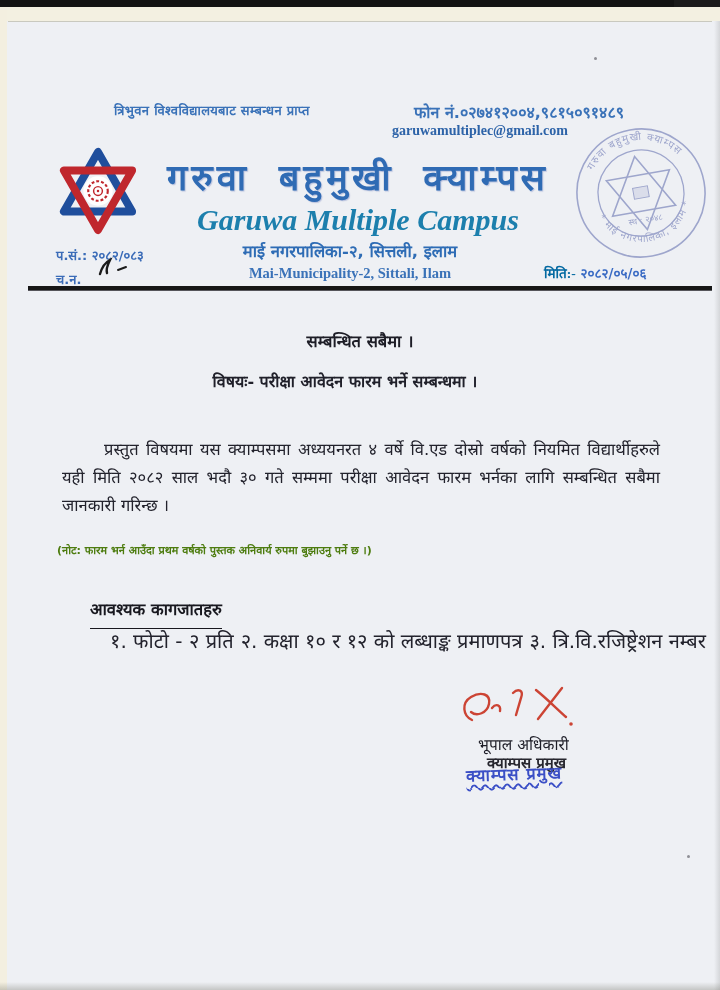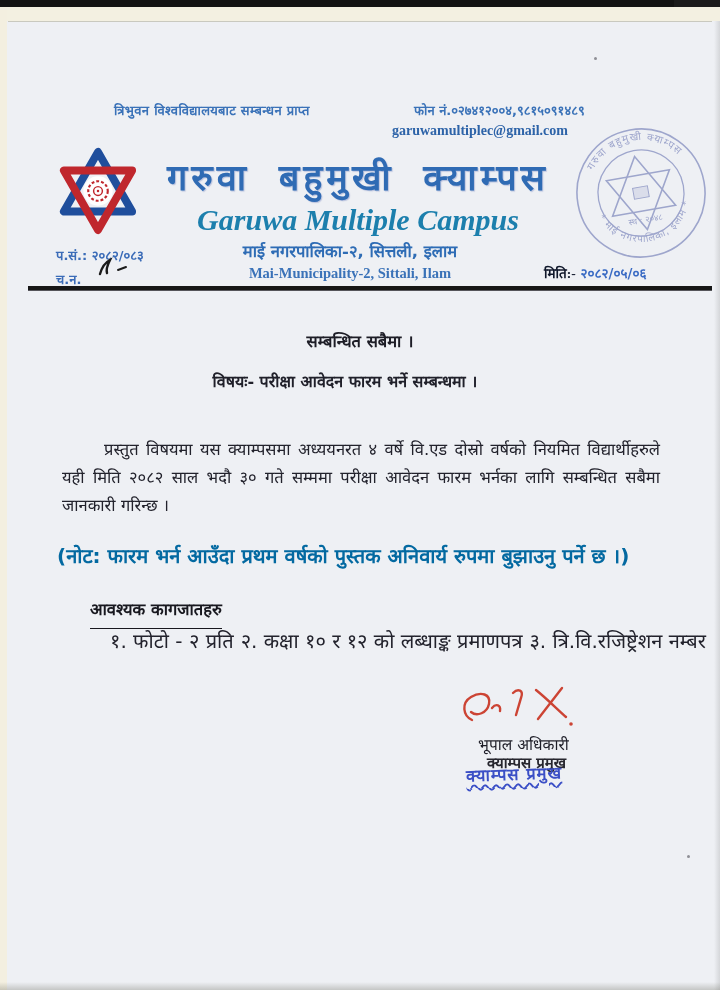--- a/index.html
+++ b/index.html
@@ -14,48 +14,48 @@
   .band-cream{position:absolute;top:7px;left:0;right:0;height:14px;background:#f3f0e1;}
   .line-grey{position:absolute;top:21px;left:8px;right:8px;height:1px;background:#c9c9bf;}
   .edge-left{position:absolute;top:7px;left:0;width:7px;bottom:0;background:#f3efe0;}
   .edge-right{position:absolute;top:21px;right:0;width:6px;bottom:0;background:linear-gradient(to left,rgba(110,110,110,.20),rgba(110,110,110,0));}
   .edge-bottom{position:absolute;left:0;right:0;bottom:0;height:8px;background:linear-gradient(to bottom,rgba(120,120,110,0),rgba(120,120,110,.35));}
   .speck{position:absolute;width:3px;height:3px;border-radius:50%;background:#8f8f96;}
 
   
   .aff-np{position:absolute;left:114px;top:101px;font-size:13px;font-weight:600;color:#3a72b8;letter-spacing:.3px;}
   .aff-en{position:absolute;left:102px;top:123px;font-size:14px;font-weight:700;color:#2d63a8;font-family:"Liberation Serif","DejaVu Serif",serif;}
-  .phone{position:absolute;left:414px;top:101px;font-size:13px;font-weight:600;color:#3a72b8;}
+  .phone{position:absolute;left:414px;top:101px;font-size:16px;font-weight:600;color:#3a72b8;}
   .email{position:absolute;left:392px;top:123px;font-size:14px;font-weight:700;color:#2d63a8;font-family:"Liberation Serif","DejaVu Serif",serif;}
 
   .logo{position:absolute;left:57px;top:147px;width:82px;height:88px;}
   .campus-np{position:absolute;left:146px;top:152px;width:424px;text-align:center;
     font-size:36px;font-weight:700;color:#2f6bb4;letter-spacing:4px;word-spacing:12px;
     text-shadow:1px 1px 1px rgba(90,110,180,.35);}
   .campus-en{position:absolute;left:146px;top:203px;width:424px;text-align:center;
     font-size:30px;font-weight:700;font-style:italic;color:#1c7fad;
     font-family:"Liberation Serif","DejaVu Serif",serif;}
 
   .stamp{position:absolute;left:566px;top:118px;width:150px;height:150px;opacity:.8;transform:rotate(-10deg);}
 
   .refno{position:absolute;left:56px;top:246px;font-size:13px;font-weight:600;color:#3b6cb8;}
   .chn{position:absolute;left:56px;top:270px;font-size:13px;font-weight:600;color:#3b6cb8;}
   .scribble{position:absolute;left:92px;top:254px;width:46px;height:26px;}
   .addr-np{position:absolute;left:150px;top:239px;width:400px;text-align:center;font-size:16.5px;font-weight:600;color:#2e6cb5;}
   .addr-en{position:absolute;left:150px;top:265px;width:400px;text-align:center;font-size:14.5px;font-weight:600;color:#3a72b8;font-family:"Liberation Serif","DejaVu Serif",serif;}
   .miti{position:absolute;left:544px;top:264px;font-size:13.5px;font-weight:600;}
-  .miti .lbl{color:#0f172a;font-family:Liberation Serif, serif;}
+  .miti .lbl{color:#0369a1;font-family:Liberation Serif, serif;}
   .miti .val{color:#3a6bc4;}
   .rule{position:absolute;left:28px;right:8px;top:286px;height:4px;background:#161616;border-bottom:1px solid #55555a;}
 
   
   .salutation{position:absolute;left:0;width:720px;top:329px;text-align:center;font-size:16.5px;font-weight:700;color:#1d1d26;}
   .subject{position:absolute;left:0;width:690px;top:370px;text-align:center;font-size:16px;font-weight:600;color:#20202a;}
   .paragraph{position:absolute;left:62px;top:436px;width:598px;font-size:16.5px;line-height:28px;text-align:justify;text-indent:42px;color:#22222c;}
-  .note{position:absolute;left:57px;top:542px;width:610px;font-size:20px;font-weight:700;color:#0369a1;}
+  .note{position:absolute;left:57px;top:542px;width:610px;font-size:11px;font-weight:700;color:#4d7c0f;}
   .docs-heading{position:absolute;left:90px;top:597px;font-size:16.5px;font-weight:700;color:#18181f;border-bottom:1.5px solid #18181f;padding-bottom:8px;}
   .docs-list{position:absolute;left:110px;top:627px;display:flex;gap:7px;font-size:20px;color:#22222c;}
   .docs-list .item{white-space:nowrap;}
 
   
   .sig{position:absolute;left:456px;top:680px;width:128px;height:56px;}
   .sig-name{position:absolute;left:478px;top:733px;font-size:15.5px;color:#1e1e28;}
   .sig-title-black{position:absolute;left:487px;top:752px;font-size:15px;font-weight:600;color:#26262e;}
   .sig-title-blue{position:absolute;left:466px;top:762px;font-size:16.5px;font-weight:700;color:#3b4fc6;
     transform:rotate(-2deg);text-decoration:underline wavy;text-underline-offset:3px;text-decoration-thickness:1.5px;letter-spacing:1px;}

